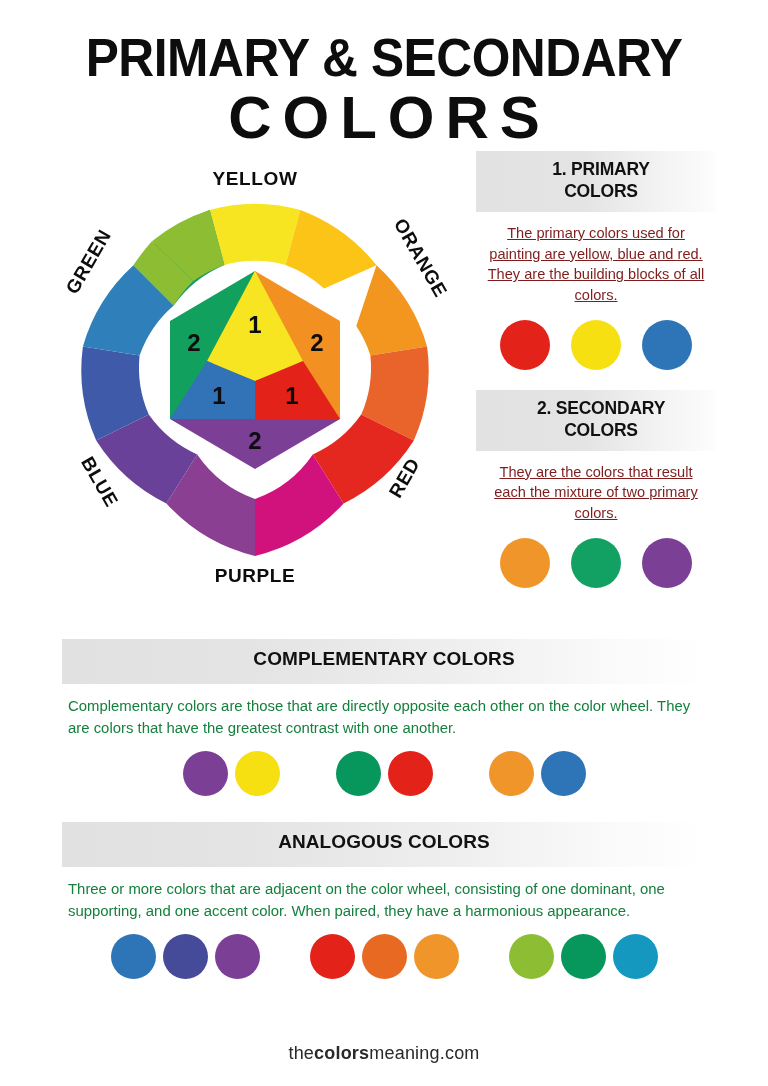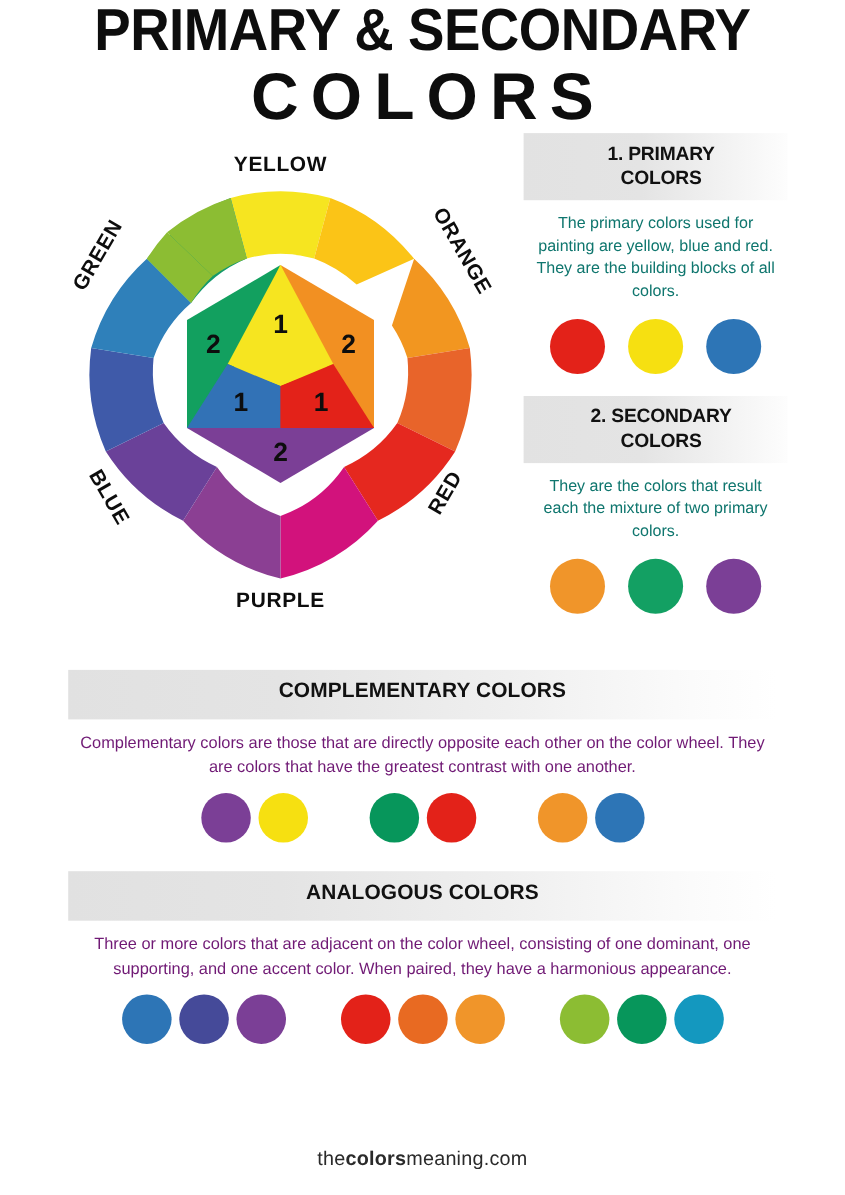--- a/index.html
+++ b/index.html
@@ -6,21 +6,21 @@
   html,body { width:768px; height:1086px; }
   body {
     background:#ffffff;
     font-family:"Liberation Sans", sans-serif;
     color:#1a1a1a;
     position:relative;
     overflow:hidden;
   }
 
   
-  .title-block { text-align:center; }
+  .title-block { padding-top:30px; text-align:center; }
   .title-line1 {
     font-family:"Liberation Sans", sans-serif;
     font-weight:bold;
     font-size:54px;
     letter-spacing:-0.5px;
     line-height:1.0;
     transform:scaleX(0.92);
     color:#0d0d0d;
   }
   .title-line2 {
@@ -60,21 +60,22 @@
     font-size:17.5px;
     line-height:1.25;
     letter-spacing:-0.2px;
     color:#111;
   }
   .panel-body {
     padding:11px 8px 0 8px;
     text-align:center;
     font-size:14.6px;
     line-height:1.42;
-    color:#0f766e;
+    color:#7f1d1d;
+    text-decoration:underline;
   }
   .swatch-row {
     display:flex;
     justify-content:center;
     gap:21px;
     margin-top:14px;
   }
   .dot { width:50px; height:50px; border-radius:50%; }
   .dot-sm { width:45px; height:45px; border-radius:50%; }
 
@@ -85,24 +86,23 @@
     text-align:center;
     padding:9px 0 14px 0;
   }
   .wide-head-t {
     font-weight:bold;
     font-size:19px;
     letter-spacing:0.1px;
     color:#111;
   }
   .wide-desc {
-    text-align:center;
     font-size:14.9px;
     line-height:1.48;
-    color:#701a75;
+    color:#15803d;
     padding:11px 6px 0 6px;
   }
   .group-row {
     display:flex;
     justify-content:center;
     margin-top:12px;
     gap:56px;
   }
   .group { display:flex; gap:7px; }
 

